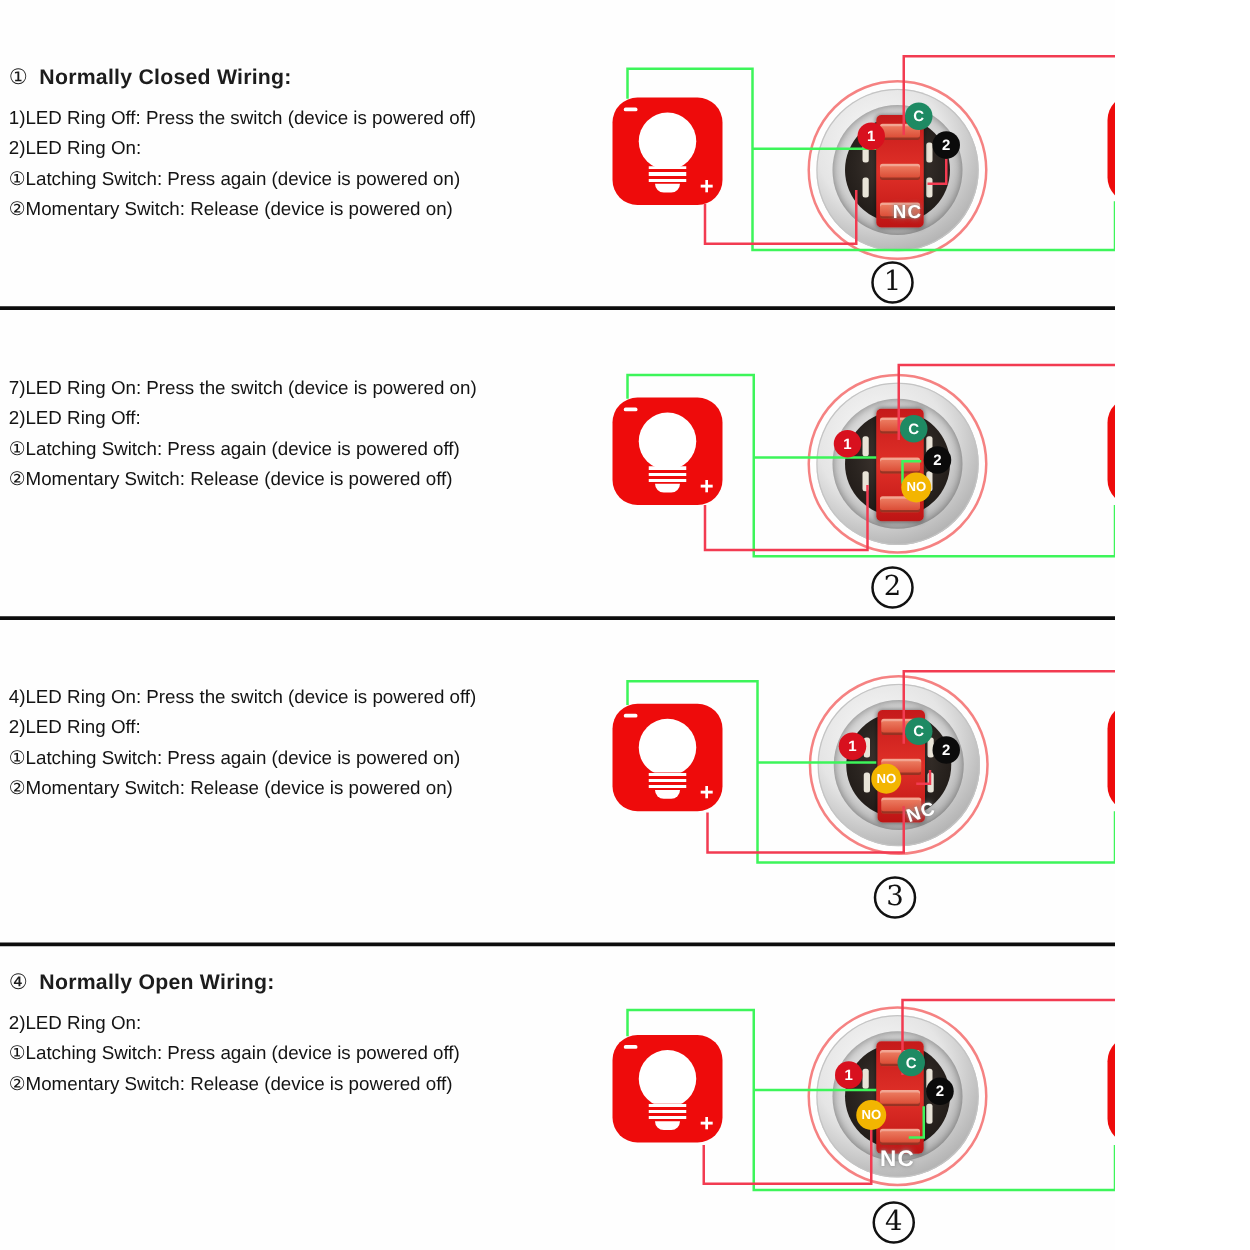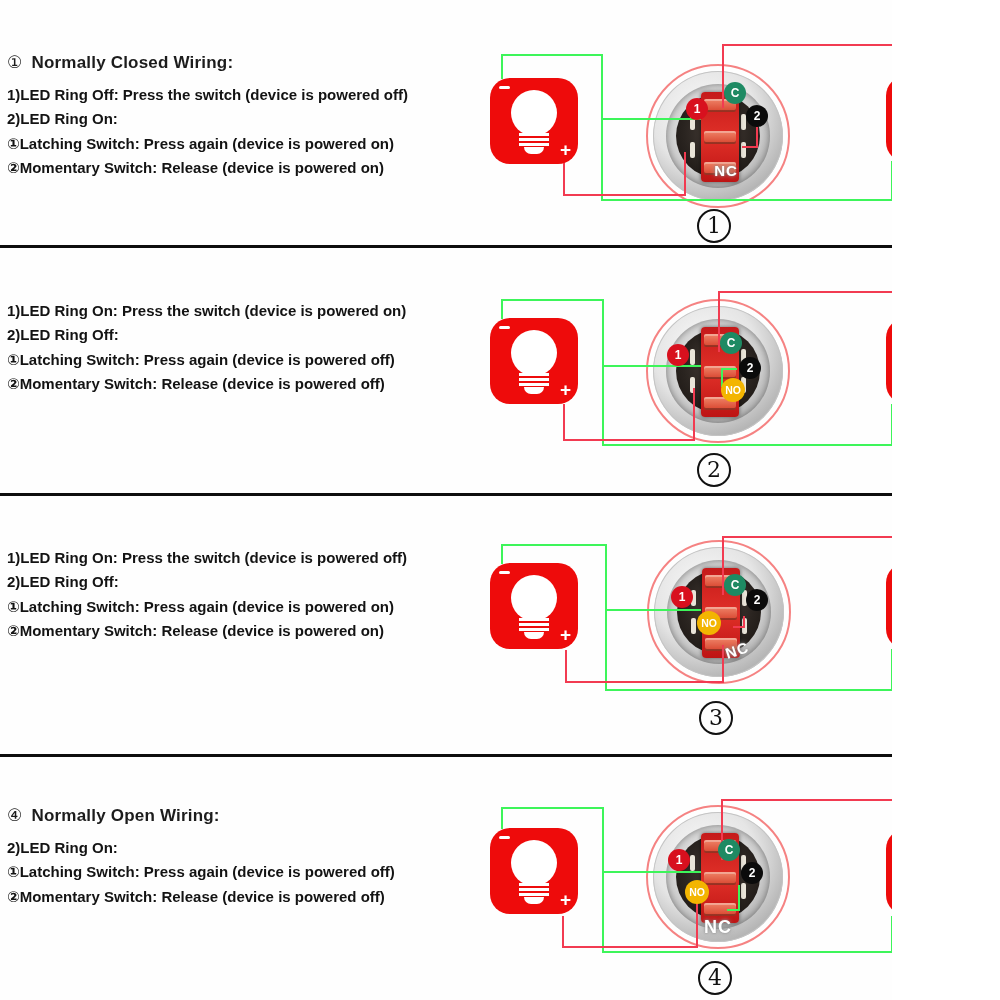--- a/index.html
+++ b/index.html
@@ -3,24 +3,24 @@
 <meta charset="utf-8">
 <style>
   html,body{margin:0;padding:0;background:#fff;}
   .page{position:relative;width:892px;height:1000px;background:#fefefe;overflow:hidden;
         font-family:"Liberation Sans","DejaVu Sans",sans-serif;color:#161616;}
   .divider{position:absolute;left:0;width:1000px;height:3px;background:#0d0d0d;}
   .d1{top:245px}.d2{top:493px}.d3{top:754px}
 
   
   .tb{position:absolute;left:7px;width:470px;}
-  .tb1{top:52px}.tb2{top:299px}.tb3{top:546px}.tb4{top:805px}
+  .tb1{top:52px}.tb2{top:299px}.tb3{top:546px}.tb4{top:776px}
   .heading{font-size:17px;font-weight:700;letter-spacing:.2px;margin-bottom:10px;height:21px;color:#1c1c1c;}
   .hnum{font-weight:400;margin-right:9px;font-size:17px;}
-  .bl{font-size:15px;line-height:24.4px;white-space:nowrap;color:#131313;font-weight:bold;}
+  .bl{font-size:15px;line-height:24.4px;white-space:nowrap;color:#131313;}
 
   
   .lamp{position:absolute;left:490px;width:88px;height:86px;background:#ee0b0b;border-radius:20px;}
   .lamp .neg{position:absolute;left:9px;top:8px;width:11px;height:3px;background:#fff;border-radius:2px;}
   .lamp .pos{position:absolute;right:7px;bottom:3px;color:#fff;font-size:19px;font-weight:700;}
   .glass{position:absolute;left:21px;top:12px;width:46px;height:46px;background:#fff;border-radius:50%;}
   .neck{position:absolute;left:29px;top:55px;width:30px;height:14px;
         background:repeating-linear-gradient(180deg,#fff 0 2.6px,#ee0b0b 2.6px 5px);}
   .tip{position:absolute;left:34px;top:69px;width:20px;height:7px;background:#fff;border-radius:0 0 9px 9px;}
   .lampA{top:78px}.lampB{top:318px}.lampC{top:563px}.lampD{top:828px}
@@ -87,28 +87,28 @@
 
   <div class="tb tb1">
     <div class="heading"><span class="hnum">①</span><span>Normally Closed Wiring:</span></div>
     <div class="bl">1)LED Ring Off: Press the switch (device is powered off)</div>
     <div class="bl">2)LED Ring On:</div>
     <div class="bl">①Latching Switch: Press again (device is powered on)</div>
     <div class="bl">②Momentary Switch: Release (device is powered on)</div>
   </div>
 
   <div class="tb tb2">
-    <div class="bl">1)LED Ring On: Press the switch (device is powered on)</div>
+    <div class="bl">7)LED Ring On: Press the switch (device is powered on)</div>
     <div class="bl">2)LED Ring Off:</div>
     <div class="bl">①Latching Switch: Press again (device is powered off)</div>
     <div class="bl">②Momentary Switch: Release (device is powered off)</div>
   </div>
 
   <div class="tb tb3">
-    <div class="bl">1)LED Ring On: Press the switch (device is powered off)</div>
+    <div class="bl">4)LED Ring On: Press the switch (device is powered off)</div>
     <div class="bl">2)LED Ring Off:</div>
     <div class="bl">①Latching Switch: Press again (device is powered on)</div>
     <div class="bl">②Momentary Switch: Release (device is powered on)</div>
   </div>
 
   <div class="tb tb4">
     <div class="heading"><span class="hnum">④</span><span>Normally Open Wiring:</span></div>
     <div class="bl">2)LED Ring On:</div>
     <div class="bl">①Latching Switch: Press again (device is powered off)</div>
     <div class="bl">②Momentary Switch: Release (device is powered off)</div>

